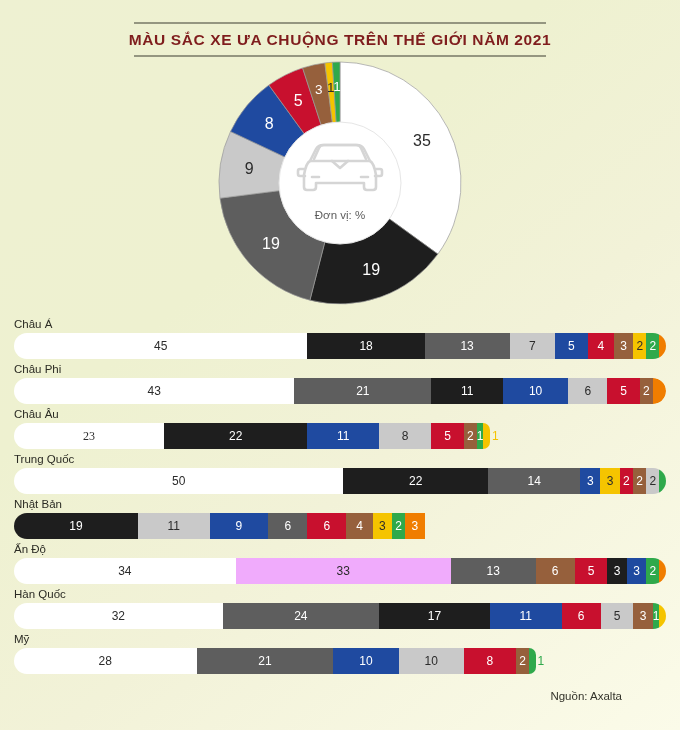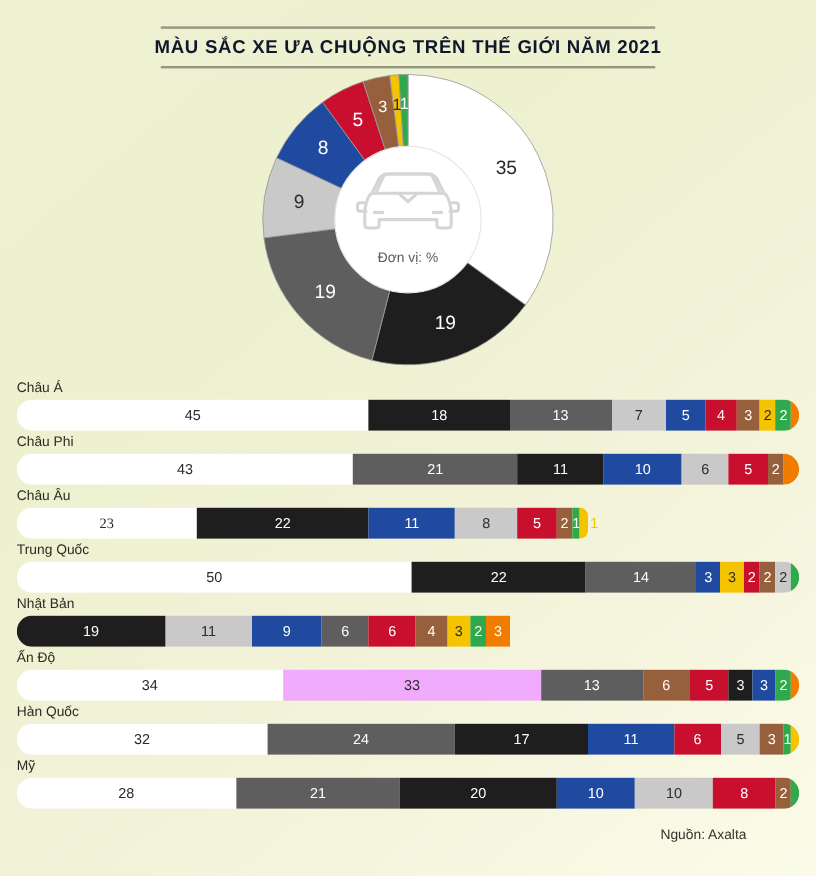--- a/index.html
+++ b/index.html
@@ -8,21 +8,21 @@
     background:linear-gradient(140deg,#eef1d2 0%,#eef1d0 35%,#f2f2d8 60%,#fbfbe9 100%);
     font-family:"Liberation Sans",sans-serif;
     position:relative;
   }
   
   #title-block{padding-top:22px;text-align:center;}
   #title-rule-top,#title-rule-bottom{
     width:412px;height:2px;background:#4a4a3e;margin:0 auto;opacity:.55;
   }
   #page-title{
-    font-size:15.5px;font-weight:bold;color:#0f172a;letter-spacing:.6px;
+    font-size:15.5px;font-weight:bold;color:#7f1d1d;letter-spacing:.6px;
     padding:7px 0 6px 0;white-space:nowrap;
   }
   
   #donut-wrap{position:relative;width:680px;height:258px;}
   #donut{position:absolute;left:218px;top:4px;width:244px;height:244px;}
   #donut-center-label{
     position:absolute;left:0;right:0;top:152px;text-align:center;
     font-size:11.5px;color:#5c5c5c;
   }
   .donut-val{
@@ -210,21 +210,20 @@
         <div class="seg" style="background: rgb(47, 169, 75); flex: 0 0 6.52px;">1</div>
         <div class="seg" style="background: rgb(245, 196, 0); flex: 0 0 6.52px; border-top-right-radius: 13px; border-bottom-right-radius: 13px;"></div>
         <div class="seg outside y" style="flex: 0 0 14px; color: rgb(245, 196, 0);">1</div>
       </div>
     </div>
     <div class="bar-row">
       <div class="bar-label">Mỹ</div>
       <div class="bar-track">
         <div class="seg dark-text" style="background: rgb(255, 255, 255); flex: 0 0 182.56px;">28</div>
         <div class="seg" style="background: rgb(94, 94, 94); flex: 0 0 136.92px;">21</div>
-        <div class="seg" style="background: rgb(30, 30, 30); flex: 0 0 130.4px;">20</div>
         <div class="seg" style="background: rgb(31, 74, 160); flex: 0 0 65.2px;">10</div>
         <div class="seg dark-text" style="background: rgb(201, 201, 201); flex: 0 0 65.2px;">10</div>
         <div class="seg" style="background: rgb(200, 16, 46); flex: 0 0 52.16px;">8</div>
         <div class="seg" style="background: rgb(150, 96, 60); flex: 0 0 13.04px;">2</div>
         <div class="seg" style="background: rgb(47, 169, 75); flex: 0 0 6.52px; border-top-right-radius: 13px; border-bottom-right-radius: 13px;"></div>
         <div class="seg outside g" style="flex: 0 0 14px; color: rgb(47, 169, 75);">1</div>
       </div>
     </div>
   </div>
 

